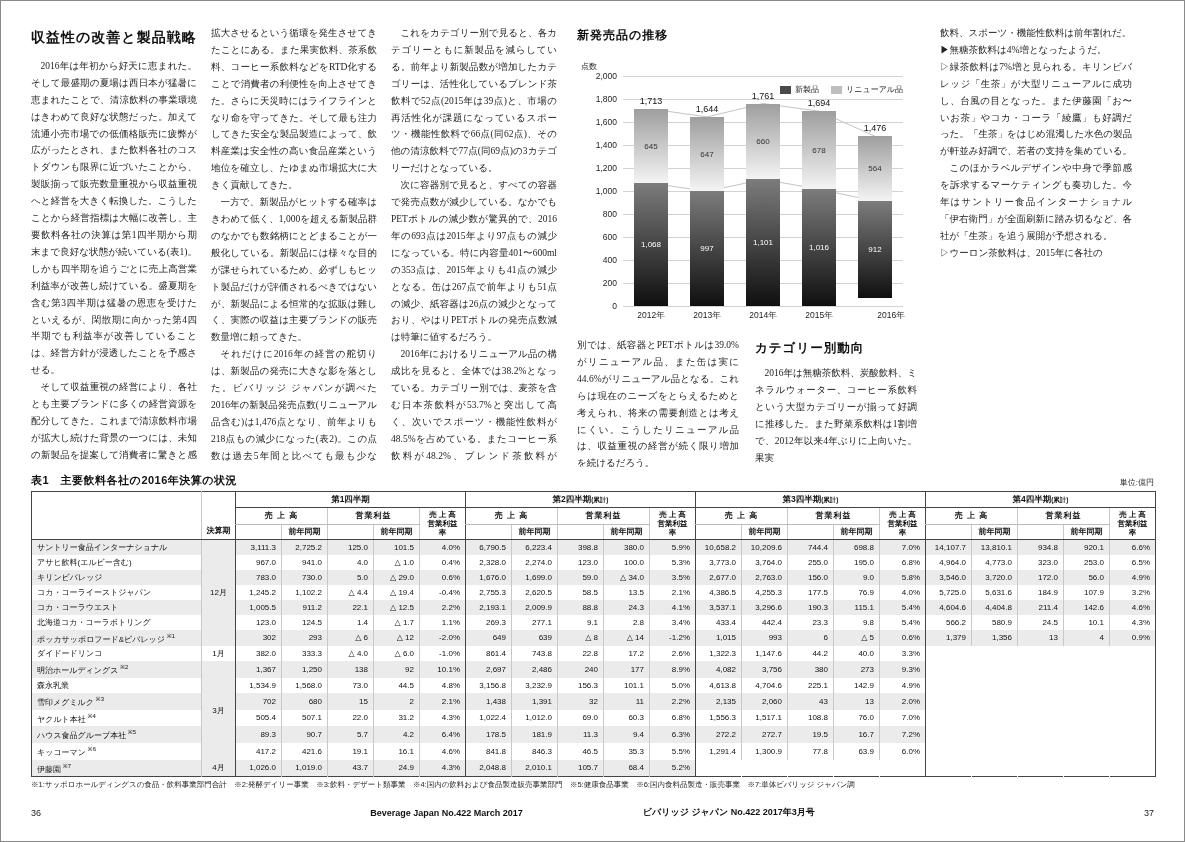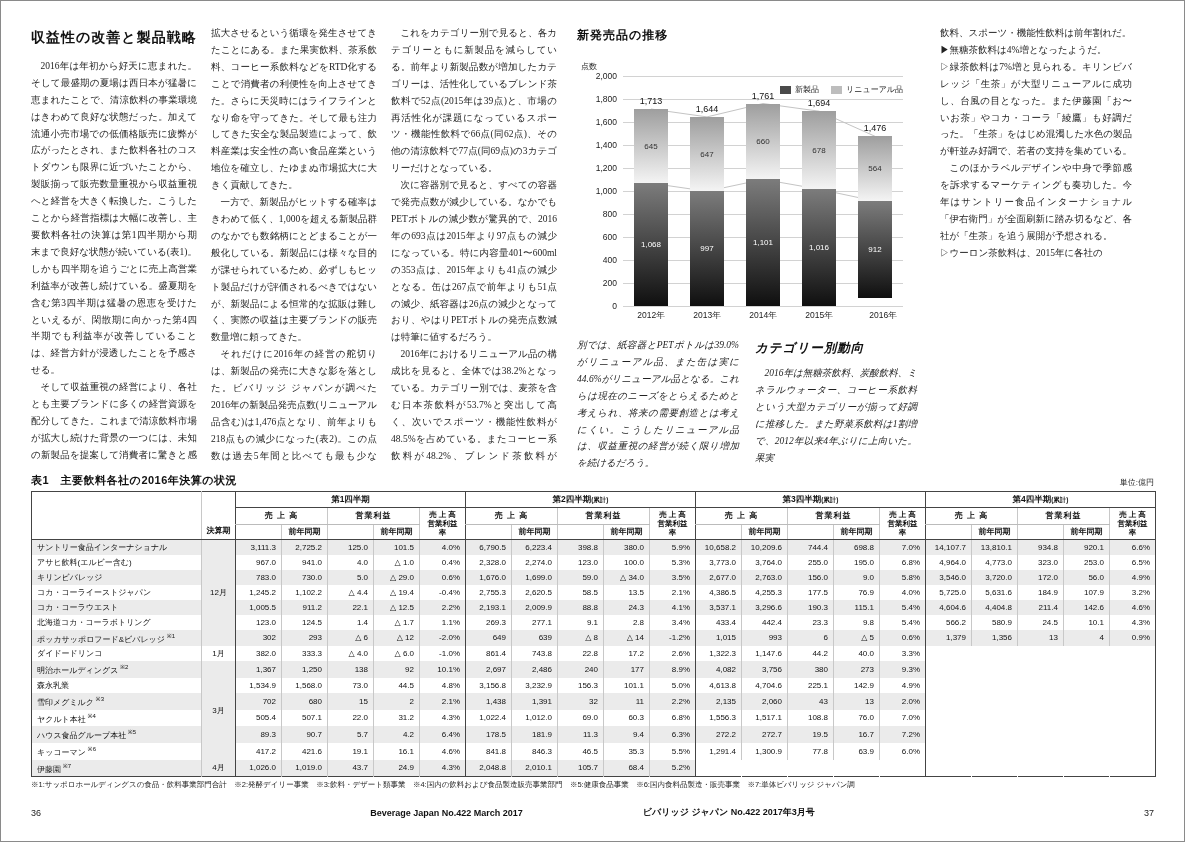--- a/index.html
+++ b/index.html
@@ -38,21 +38,21 @@
   .seg span{display:flex;align-items:center;justify-content:center;height:100%;font-size:8px;}
   .seg.newp span{color:#fff;}
   .seg.renew span{color:#333;}
   .total-label{position:absolute;width:56px;text-align:center;font-size:9px;color:#111;z-index:3;}
   .legend{position:absolute;top:8px;right:0;display:flex;align-items:center;gap:4px;z-index:3;font-size:8px;color:#222;text-align:right;}
   .sw{display:inline-block;width:11px;height:8px;}
   .sw.dark{background:#4a4a4a;}
   .sw.light{background:#bdbdbd;margin-left:8px;}
   .xlabels{position:relative;margin-left:46px;height:16px;}
   .xlab{position:absolute;top:3px;width:56px;text-align:center;font-size:8.5px;color:#222;}
-  .under-chart{display:flex;gap:16px;margin-top:14px;font-style:italic;}
+  .under-chart{display:flex;gap:16px;margin-top:14px;}
   .under-chart .col{width:162px;}
   
   .table-section{margin-top:6px;}
   .table-caption-row{display:flex;justify-content:space-between;align-items:flex-end;margin-bottom:3px;}
   .table-title{font-size:11px;font-weight:bold;letter-spacing:0.5px;color:#111;}
   .table-unit{font-size:8px;color:#222;}
   table{border-collapse:collapse;width:1125px;table-layout:fixed;border:1px solid #444;
     font-family:"Liberation Sans",sans-serif;font-size:8px;color:#111;}
   th,td{border-left:1px solid #c8c8c8;padding:2px 4px;box-sizing:border-box;}
   th{font-weight:bold;text-align:center;vertical-align:middle;background:#fff;line-height:1.25;}
@@ -190,21 +190,21 @@
                   <span>新製品</span>
                   <span class="sw light"></span>
                   <span>リニューアル品</span>
                 </div>
               </div>
               <div class="xlabels">
                 <div class="xlab" style="left:0px">2012年</div>
                 <div class="xlab" style="left:56px">2013年</div>
                 <div class="xlab" style="left:112px">2014年</div>
                 <div class="xlab" style="left:168px">2015年</div>
-                <div class="xlab" style="left:232px">2016年</div>
+                <div class="xlab" style="left:240px">2016年</div>
               </div>
             </div>
         </div>
         <div class="under-chart">
           <div class="col">
               <p class="para">別では、紙容器とPETボトルは39.0%がリニューアル品、また缶は実に44.6%がリニューアル品となる。これらは現在のニーズをとらえるためと考えられ、将来の需要創造とは考えにくい。こうしたリニューアル品は、収益重視の経営が続く限り増加を続けるだろう。</p>
             </div>
           <div class="col">
             <h2 class="section-heading">カテゴリー別動向</h2>
             <div>

